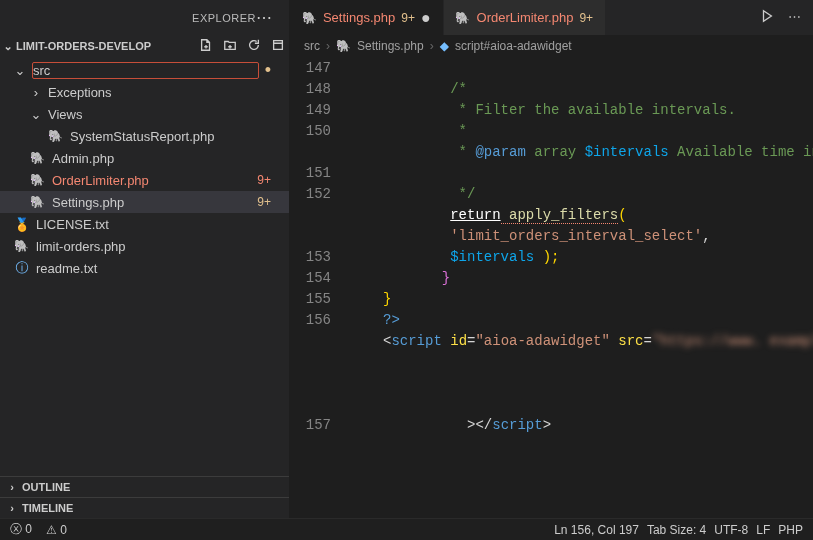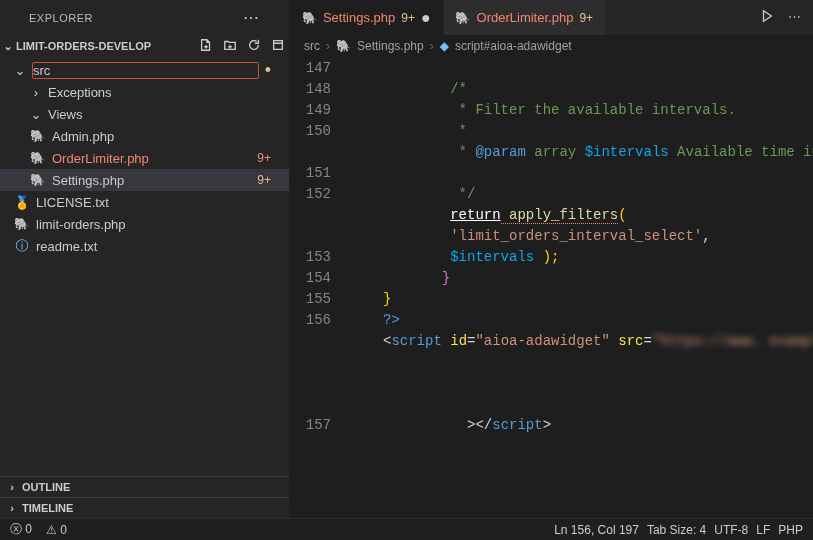--- a/index.html
+++ b/index.html
@@ -21,23 +21,23 @@
 }
 .sidebar {
   width: 290px;
   background: #252526;
   display: flex;
   flex-direction: column;
   border-right: 1px solid #1e1e1e;
 }
 .explorer-header {
   display: flex;
-  justify-content: space-between;
-  align-items: center;
-  padding: 8px 29px;
+  justify-content: flex-end;
+  align-items: center;
+  padding: 8px 16px;
   font-size: 11px;
   letter-spacing: 0.5px;
   color: #bbbbbb;
 }
 .explorer-header .dots { color: #cccccc; font-size: 16px; letter-spacing: 1px; cursor: pointer; }
 .project-header {
   display: flex;
   align-items: center;
   justify-content: space-between;
   padding: 3px 4px 3px 2px;
@@ -205,20 +205,24 @@
         <span class="dot">•</span>
       </div>
       <div class="tree-row indent1">
         <span class="chev">›</span>
         <span class="label">Exceptions</span>
       </div>
       <div class="tree-row indent1">
         <span class="chev">⌄</span>
         <span class="label">Views</span>
       </div>
+      <div class="tree-row indent2">
+        <span class="icon php-icon"></span>
+        <span class="label">SystemStatusReport.php</span>
+      </div>
       <div class="tree-row indent1">
         <span class="icon php-icon"></span>
         <span class="label">Admin.php</span>
       </div>
       <div class="tree-row indent1 modified red">
         <span class="icon php-icon"></span>
         <span class="label">OrderLimiter.php</span>
         <span class="badge">9+</span>
       </div>
       <div class="tree-row indent1 active modified">

